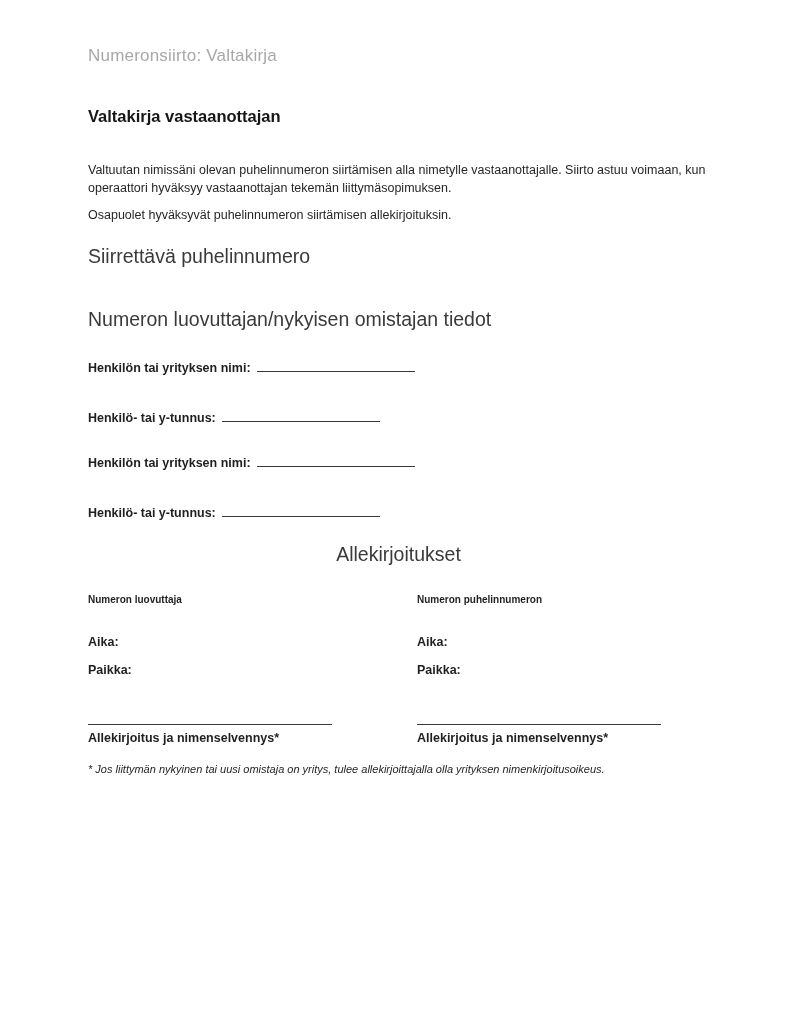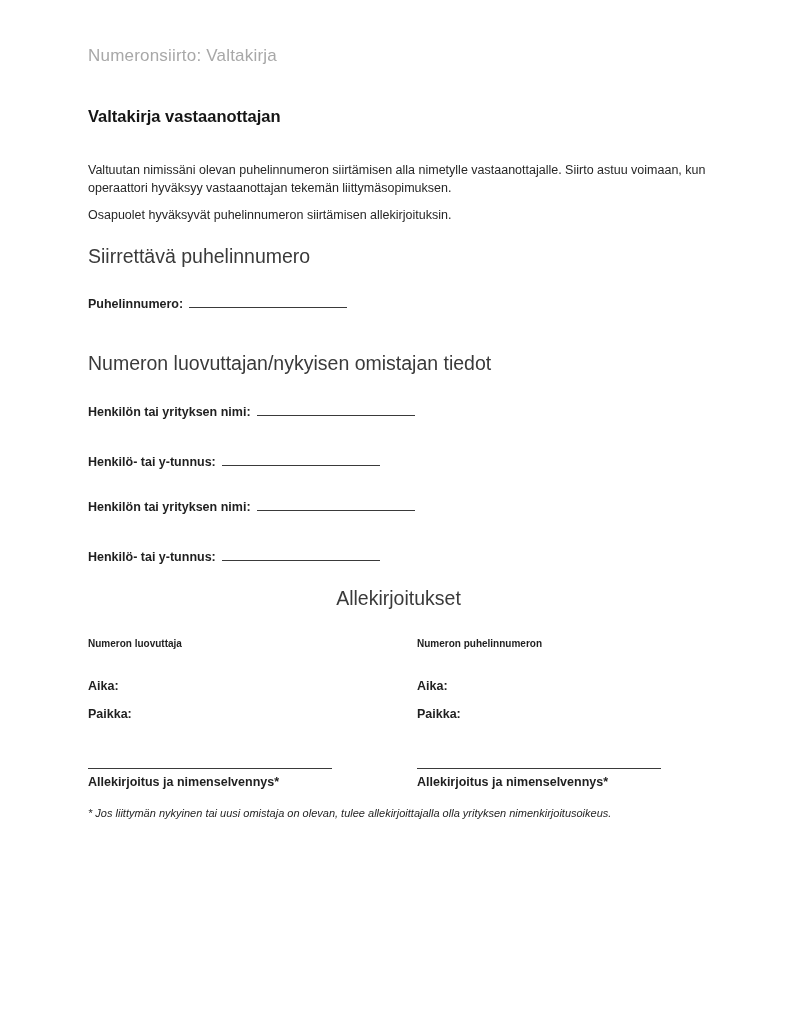--- a/index.html
+++ b/index.html
@@ -127,23 +127,20 @@
     <div class="doc-header">Numeronsiirto: Valtakirja</div>
 
     <h1 class="doc-title">Valtakirja vastaanottajan</h1>
 
     <p class="intro first">Valtuutan nimissäni olevan puhelinnumeron siirtämisen alla nimetylle vastaanottajalle. Siirto astuu voimaan, kun operaattori hyväksyy vastaanottajan tekemän liittymäsopimuksen.</p>
 
     <p class="intro second">Osapuolet hyväksyvät puhelinnumeron siirtämisen allekirjoituksin.</p>
 
     <h2 class="section-heading mt-38">Siirrettävä puhelinnumero</h2>
 
-    <div class="field gap-a">
-      <span>Puhelinnumero:</span><span class="fill-line"></span>
-    </div>
 
     <h2 class="section-heading mt-39">Numeron luovuttajan/nykyisen omistajan tiedot</h2>
 
     <div class="field gap-b">
       <span>Henkilön tai yrityksen nimi:</span><span class="fill-line"></span>
     </div>
 
     <div class="field gap-c">
       <span>Henkilö- tai y-tunnus:</span><span class="fill-line"></span>
     </div>
@@ -172,16 +169,16 @@
       <div class="sig-col">
         <div class="sig-role">Numeron puhelinnumeron</div>
         <div class="sig-row date">Aika:</div>
         <div class="sig-row place">Paikka:</div>
         <div class="sig-line"></div>
         <div class="sig-label">Allekirjoitus ja nimenselvennys*</div>
       </div>
 
     </div>
 
-    <div class="footnote">* Jos liittymän nykyinen tai uusi omistaja on olevan, tulee allekirjoittajalla olla yrityksen nimenkirjoitusoikeus.</div>
+    <div class="footnote">* Jos liittymän nykyinen tai uusi omistaja on yritys, tulee allekirjoittajalla olla yrityksen nimenkirjoitusoikeus.</div>
 
   </div>
 </div>
 
 </body></html>

